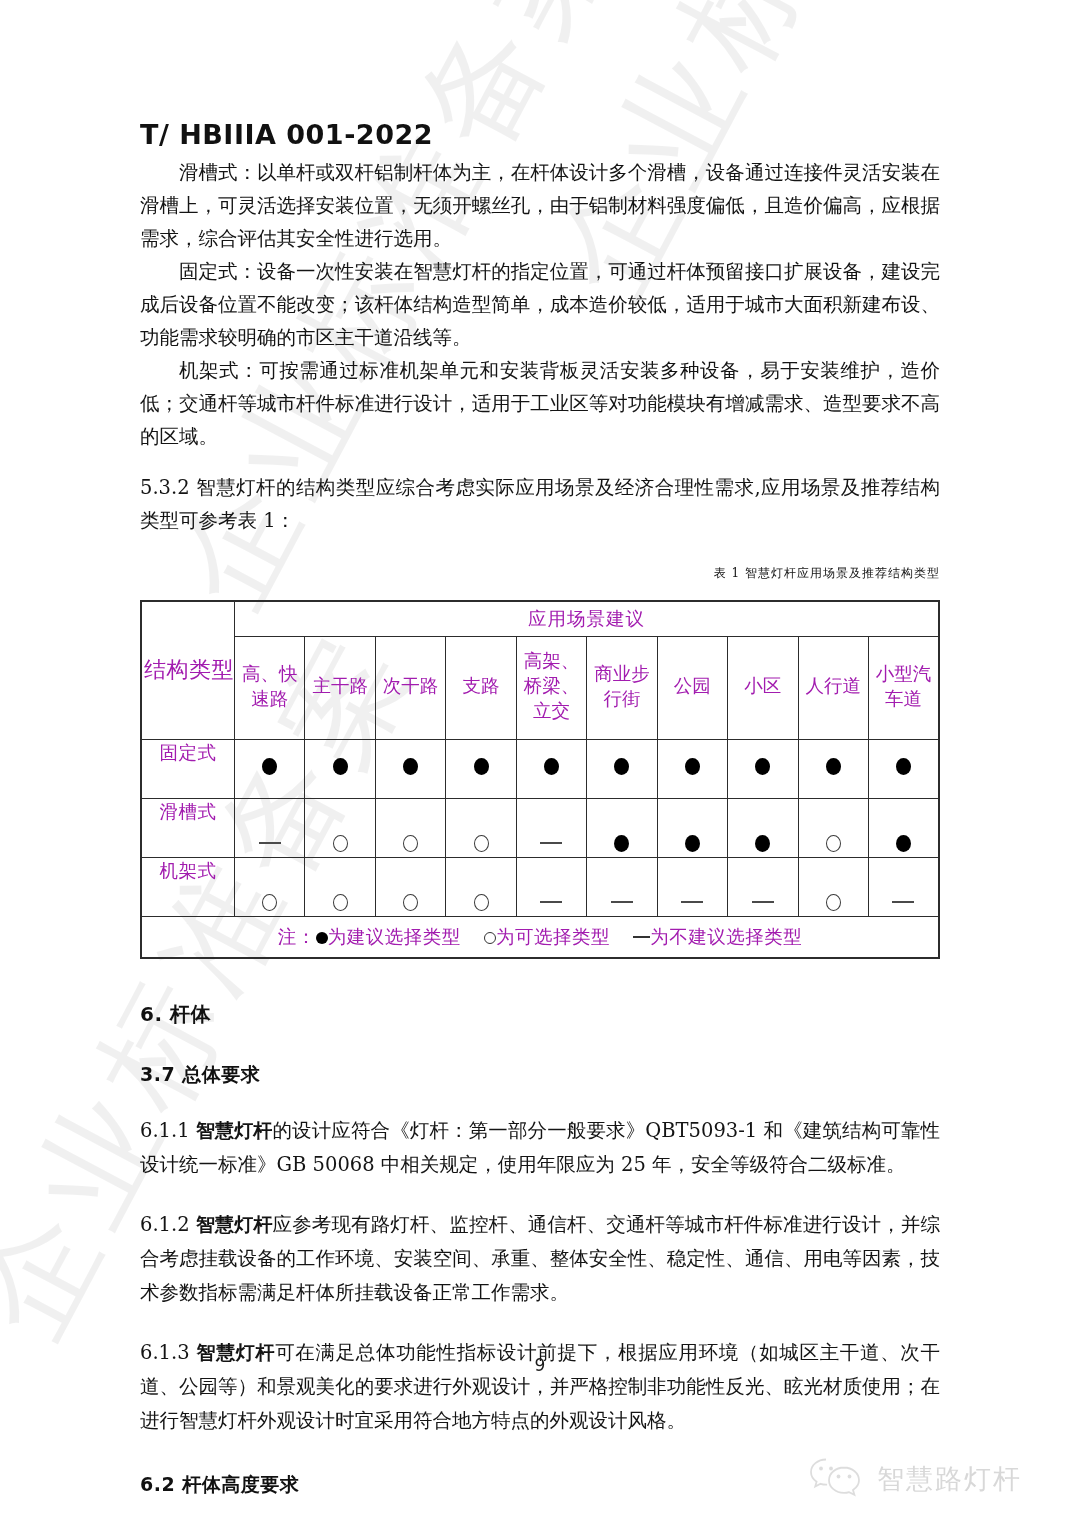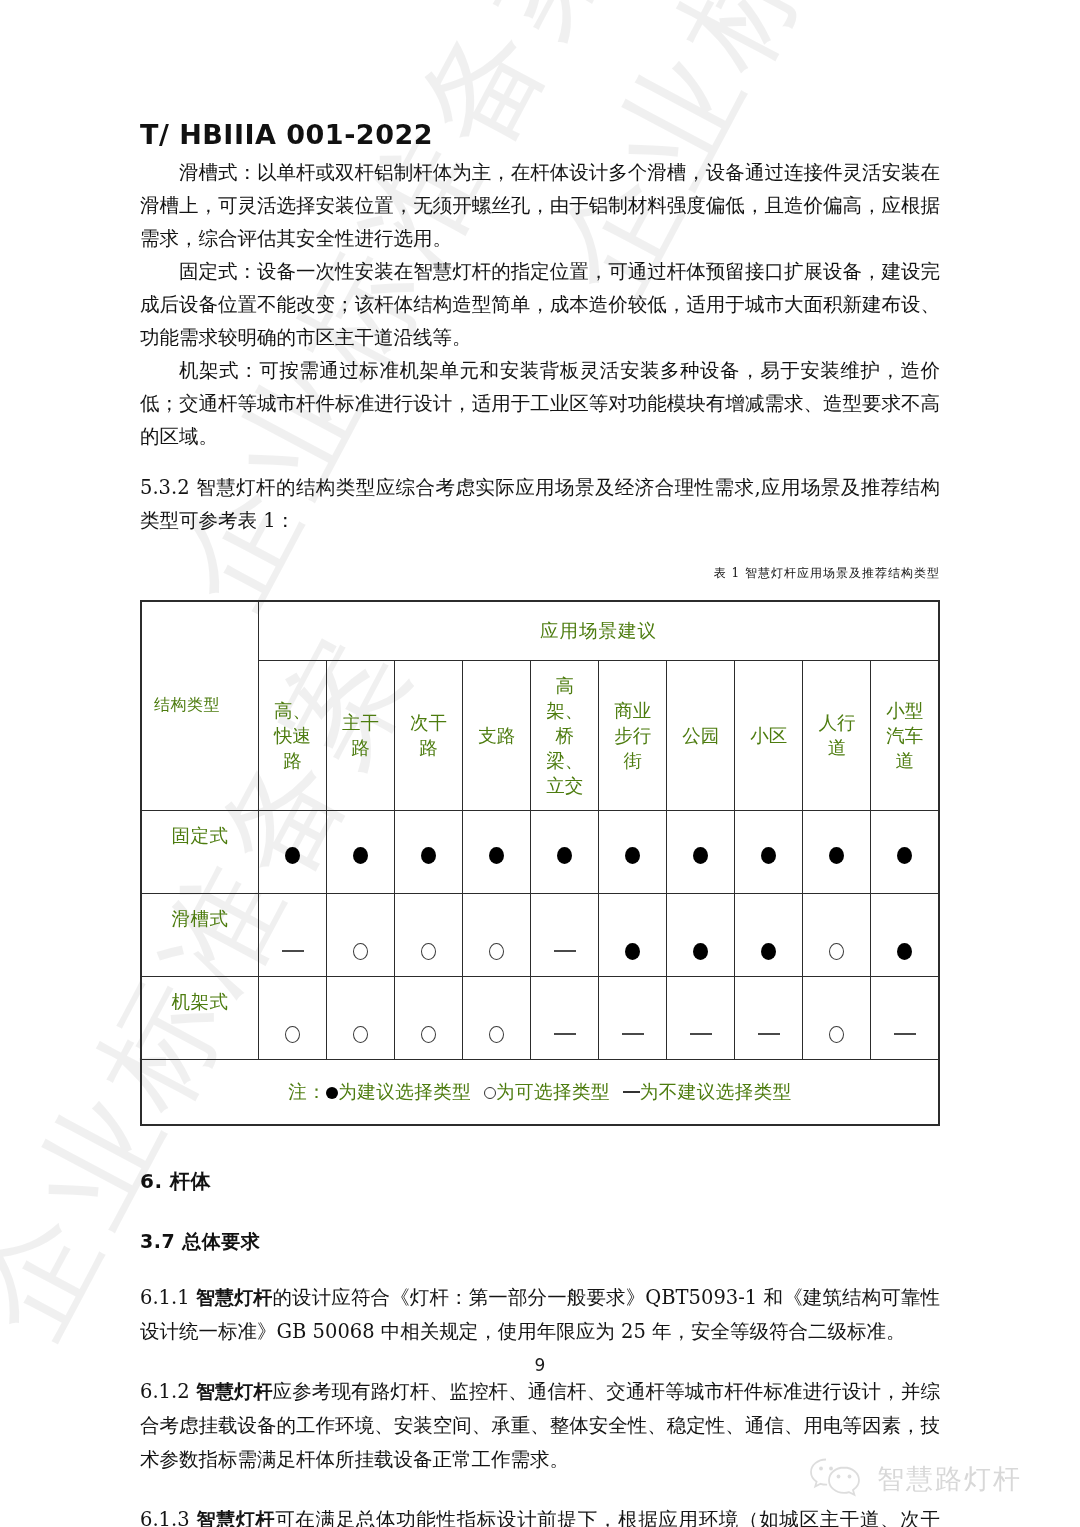--- a/index.html
+++ b/index.html
@@ -118,35 +118,36 @@
   table.scene-table,
   table.scene-table th,
   table.scene-table td {
     border: 1.6px solid #2c2c2c;
   }
   table.scene-table {
     border: 2.4px solid #2c2c2c;
   }
   table.scene-table th,
   table.scene-table td {
-    padding: 12px;
-    color: #4d7c0f;
+    padding: 0;
+    color: #a21caf;
+    font-family: Liberation Mono, monospace;
   }
   .th-group {
     height: 34px;
     font-weight: normal;
     font-size: 18.5px;
     text-align: center;
     vertical-align: middle;
     letter-spacing: 1px;
   }
   .th-rowlabel {
     font-weight: normal;
-    font-size: 16px;
-    text-align: left;
+    font-size: 22px;
+    text-align: right;
     vertical-align: middle;
     letter-spacing: 0.5px;
   }
   .th-col {
     font-weight: normal;
     font-size: 18.5px;
     text-align: center;
     vertical-align: middle;
     line-height: 25px;
     height: 102px;

